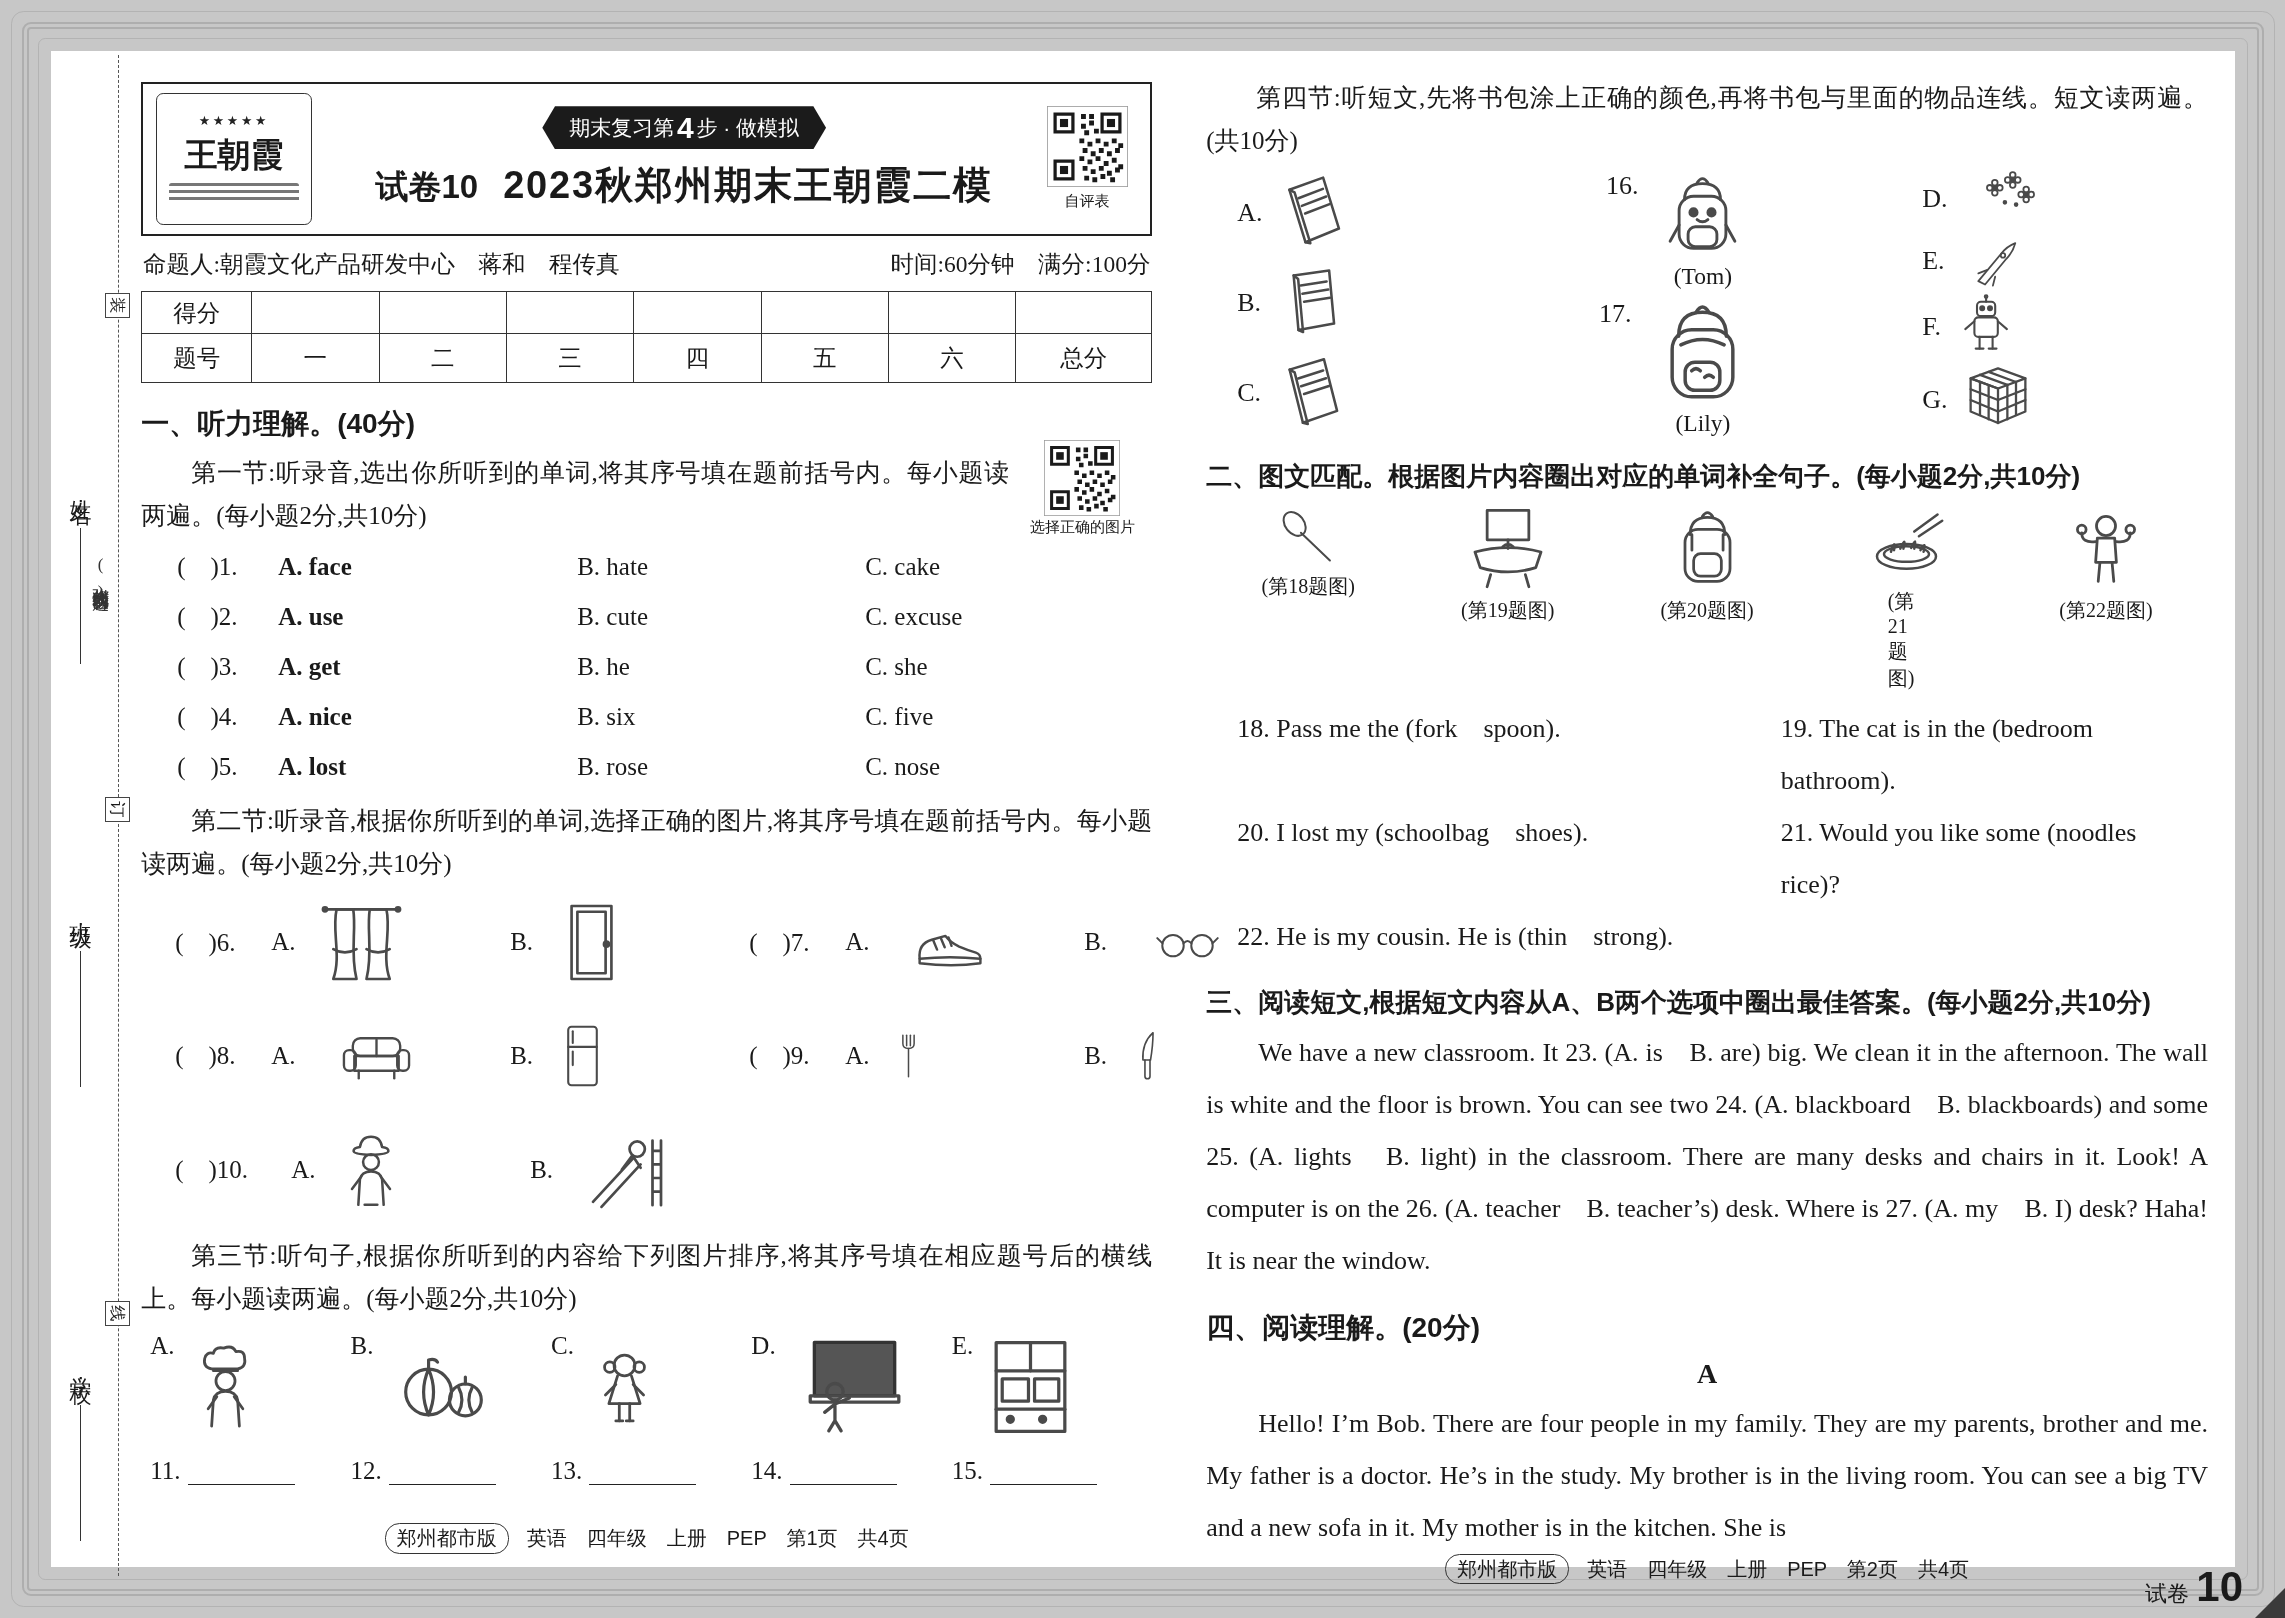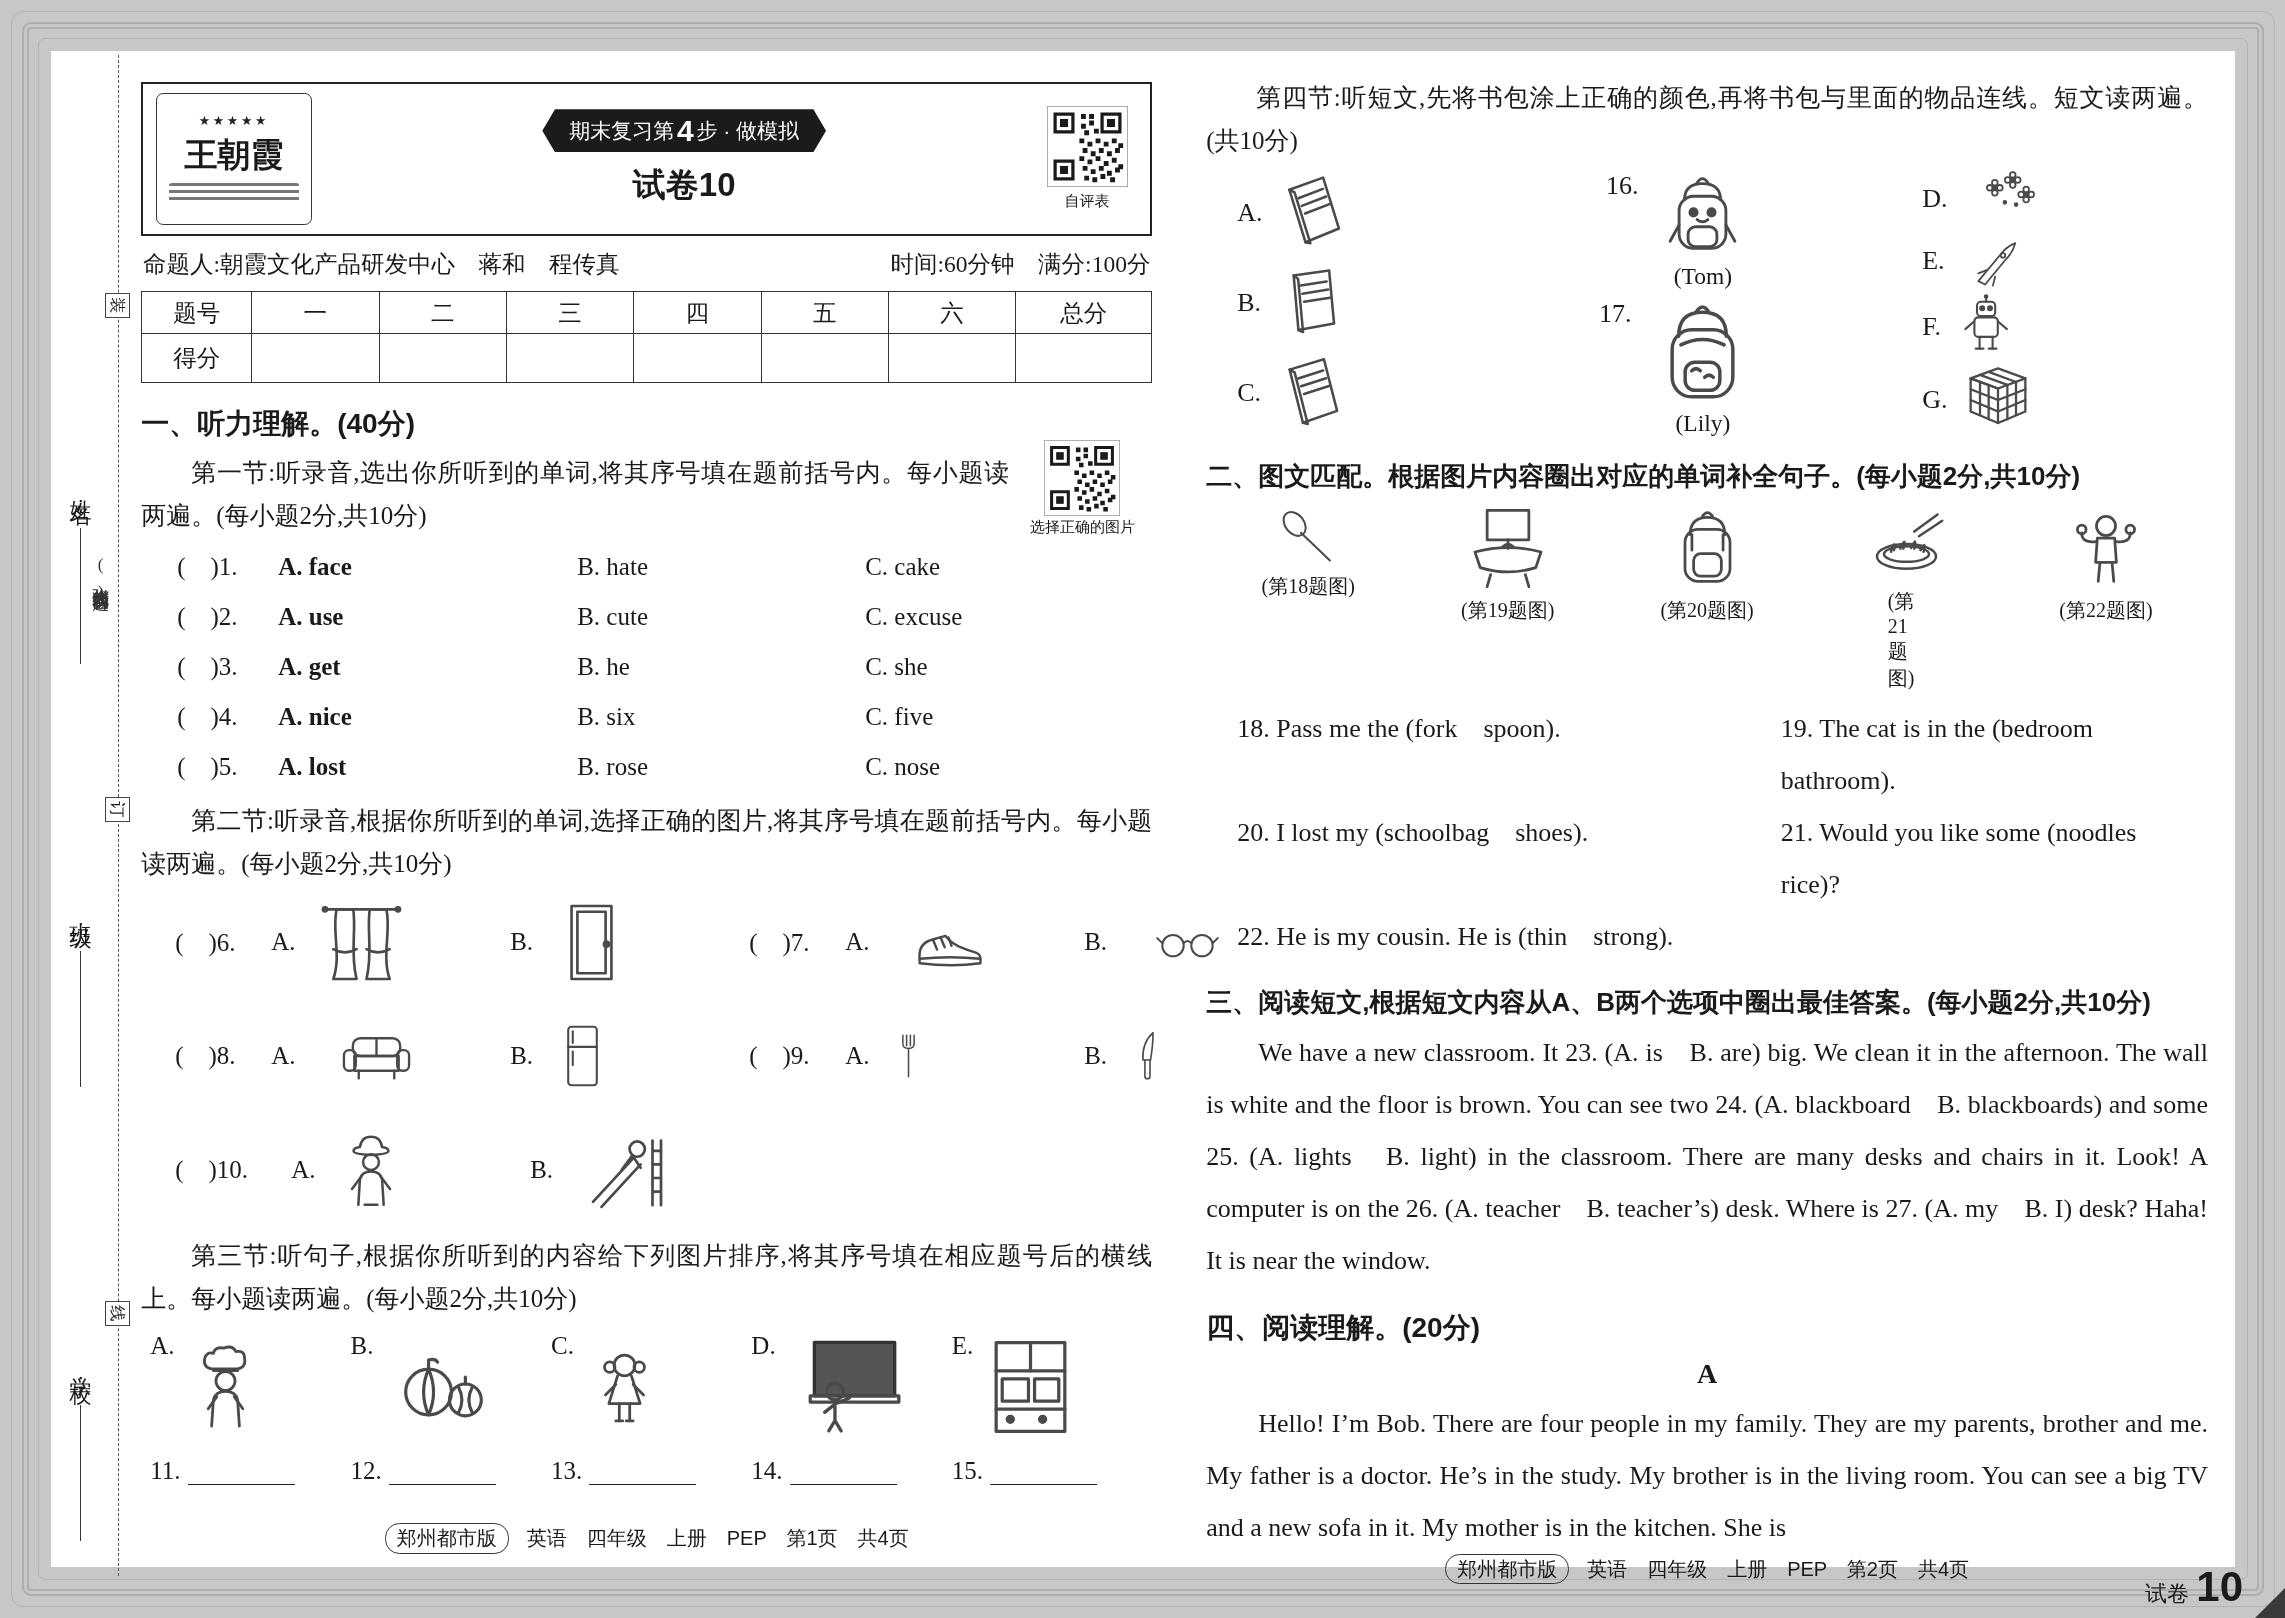--- a/index.html
+++ b/index.html
@@ -427,57 +427,58 @@
         <div class="logo-stripes"></div>
       </div>
       <div class="head-mid">
         <div class="badge">
           <span>期末复习第</span>
             <b class="badge-num">4</b>
             <span>步 · 做模拟</span>
         </div>
         <div class="title-row">
           <span class="title-pre">试卷10</span>
+          <span class="title-main">2023秋郑州期末王朝霞二模</span>
         </div>
       </div>
       <div class="head-qr">
         <svg class="qr" viewBox="0 0 90 90" width="81" height="81">
             <use href="#s-qr"></use>
           </svg>
         <div class="qr-label">自评表</div>
       </div>
     </div>
 
     <div class="meta-row">
       <span>命题人:朝霞文化产品研发中心　蒋和　程传真</span>
       <span>时间:60分钟　满分:100分</span>
     </div>
 
     <table class="score-table">
       <tbody>
           <tr>
+        <td class="c0">得分</td>
+        <td></td>
+            <td></td>
+        <td></td>
+            <td></td>
+        <td></td>
+            <td></td>
+        <td class="c7"></td>
+      </tr>
+      <tr>
         <td class="c0">题号</td>
         <td>一</td>
         <td>二</td>
         <td>三</td>
         <td>四</td>
         <td>五</td>
         <td>六</td>
         <td class="c7">总分</td>
       </tr>
-      <tr>
-        <td class="c0">得分</td>
-        <td></td>
-            <td></td>
-        <td></td>
-            <td></td>
-        <td></td>
-            <td></td>
-        <td class="c7"></td>
-      </tr>
     </tbody>
       </table>
 
     <h2 class="sec-h">一、听力理解。(40分)</h2>
 
     <div class="rel">
       <p class="intro pr-right">第一节:听录音,选出你所听到的单词,将其序号填在题前括号内。每小题读两遍。(每小题2分,共10分)</p>
       <div class="qr-side">
         <svg class="qr-sm" viewBox="0 0 84 84" width="76" height="76">
             <use href="#s-qr"></use>

